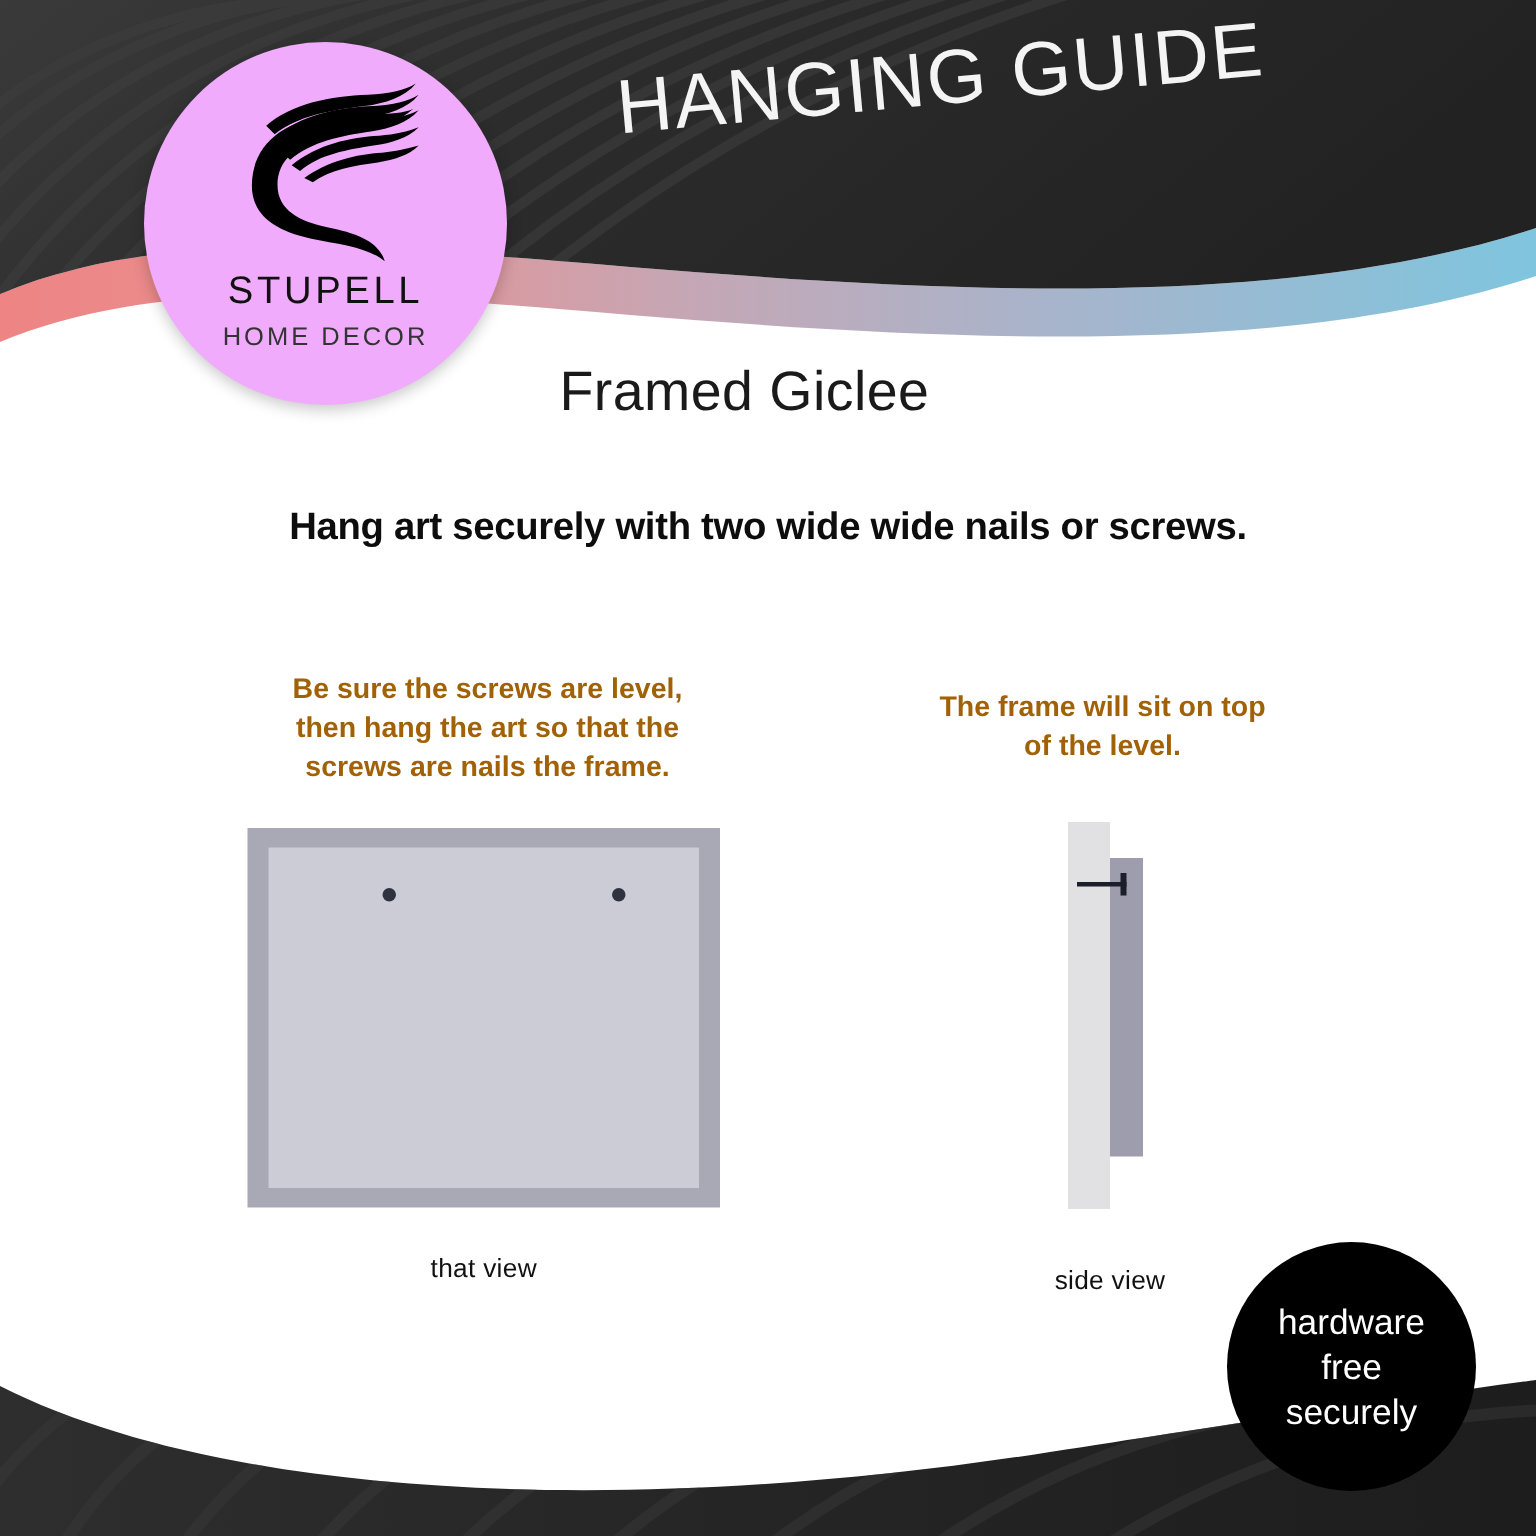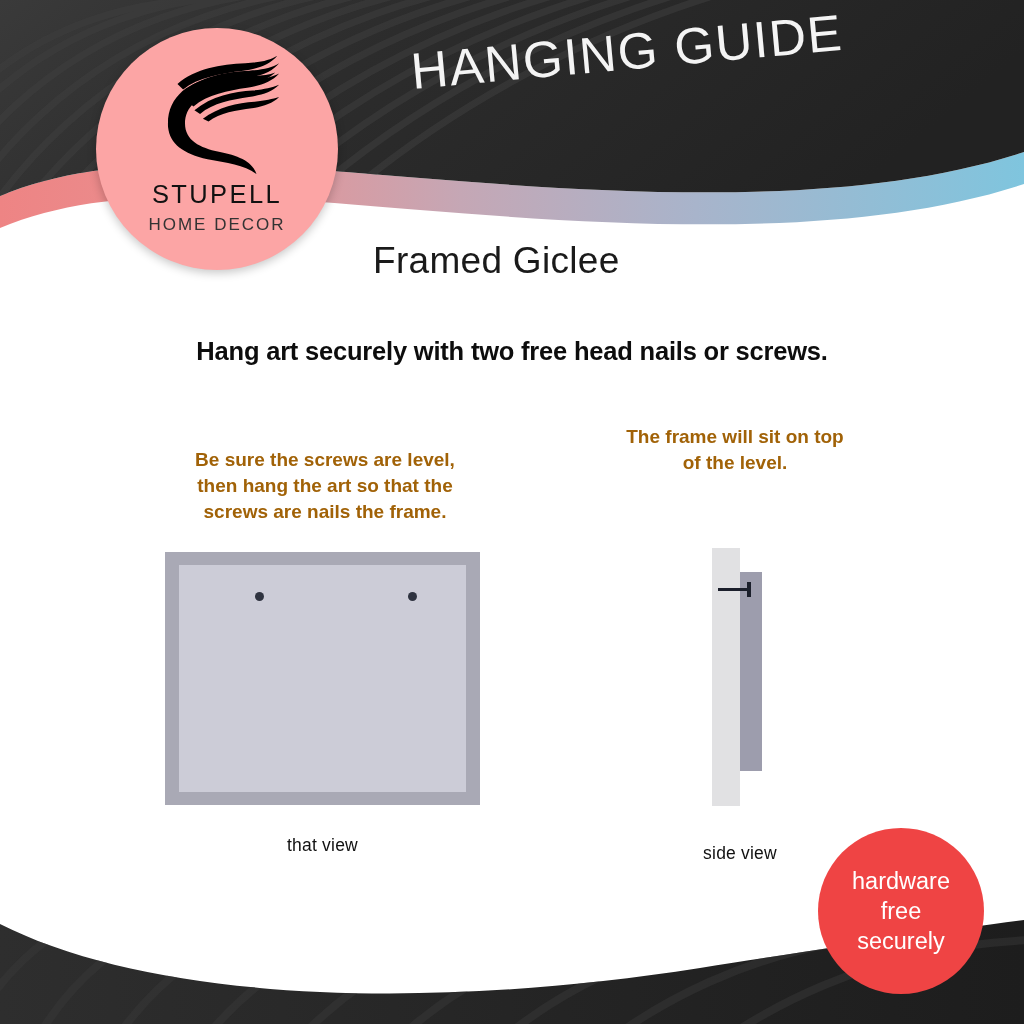--- a/index.html
+++ b/index.html
@@ -44,21 +44,21 @@
   }
 
   
   .logo-badge {
     position: absolute;
     left: 96px;
     top: 28px;
     width: 242px;
     height: 242px;
     border-radius: 50%;
-    background: #fca5a5;
+    background: #f0abfc;
     box-shadow: 0 3px 10px rgba(0,0,0,0.22);
     display: flex;
     flex-direction: column;
     align-items: center;
     justify-content: flex-start;
     overflow: hidden;
   }
   .logo-mark {
     margin-top: 22px;
     width: 132px;
@@ -111,21 +111,21 @@
   .caption {
     position: absolute;
     text-align: center;
     font-size: 19px;
     line-height: 26px;
     color: #a16207;
     font-weight: 700;
     font-family: "Liberation Sans", sans-serif;
   }
   .caption-left  { left: 155px; top: 447px; width: 340px; }
-  .caption-right { left: 590px; top: 424px; width: 290px; }
+  .caption-right { left: 590px; top: 459px; width: 290px; }
   .caption div { display: block; }
 
   
   .front-frame {
     position: absolute;
     left: 165px;
     top: 552px;
     width: 315px;
     height: 253px;
     background: #a9a9b5;
@@ -198,21 +198,21 @@
   .view-label-side  { left: 650px; top: 843px; width: 180px; }
 
   
   .badge-circle {
     position: absolute;
     left: 818px;
     top: 828px;
     width: 166px;
     height: 166px;
     border-radius: 50%;
-    background: #ef4444;
+    background: #000000;
     display: flex;
     flex-direction: column;
     align-items: center;
     justify-content: center;
     color: #ffffff;
     font-size: 23.5px;
     line-height: 30px;
     font-weight: 400;
     font-family: "Liberation Sans", sans-serif;
   }
@@ -312,21 +312,21 @@
         <path d="M55,73 C 71,61 92,56 110,55 C 121,54 129,52 136,50
                  C 129,57 119,60 107,62 C 91,64 73,67 61,76 Z"></path>
       </g>
     </svg>
     <div class="logo-name">STUPELL</div>
     <div class="logo-sub">HOME DECOR</div>
   </div>
 
   <div class="product-name">Framed Giclee</div>
 
-  <div class="tagline">Hang art securely with two free head nails or screws.</div>
+  <div class="tagline">Hang art securely with two wide wide nails or screws.</div>
 
   <div class="caption caption-left">
     <div>Be sure the screws are level,</div>
     <div>then hang the art so that the</div>
     <div>screws are nails the frame.</div>
   </div>
 
   <div class="caption caption-right">
     <div>The frame will sit on top</div>
     <div>of the level.</div>

